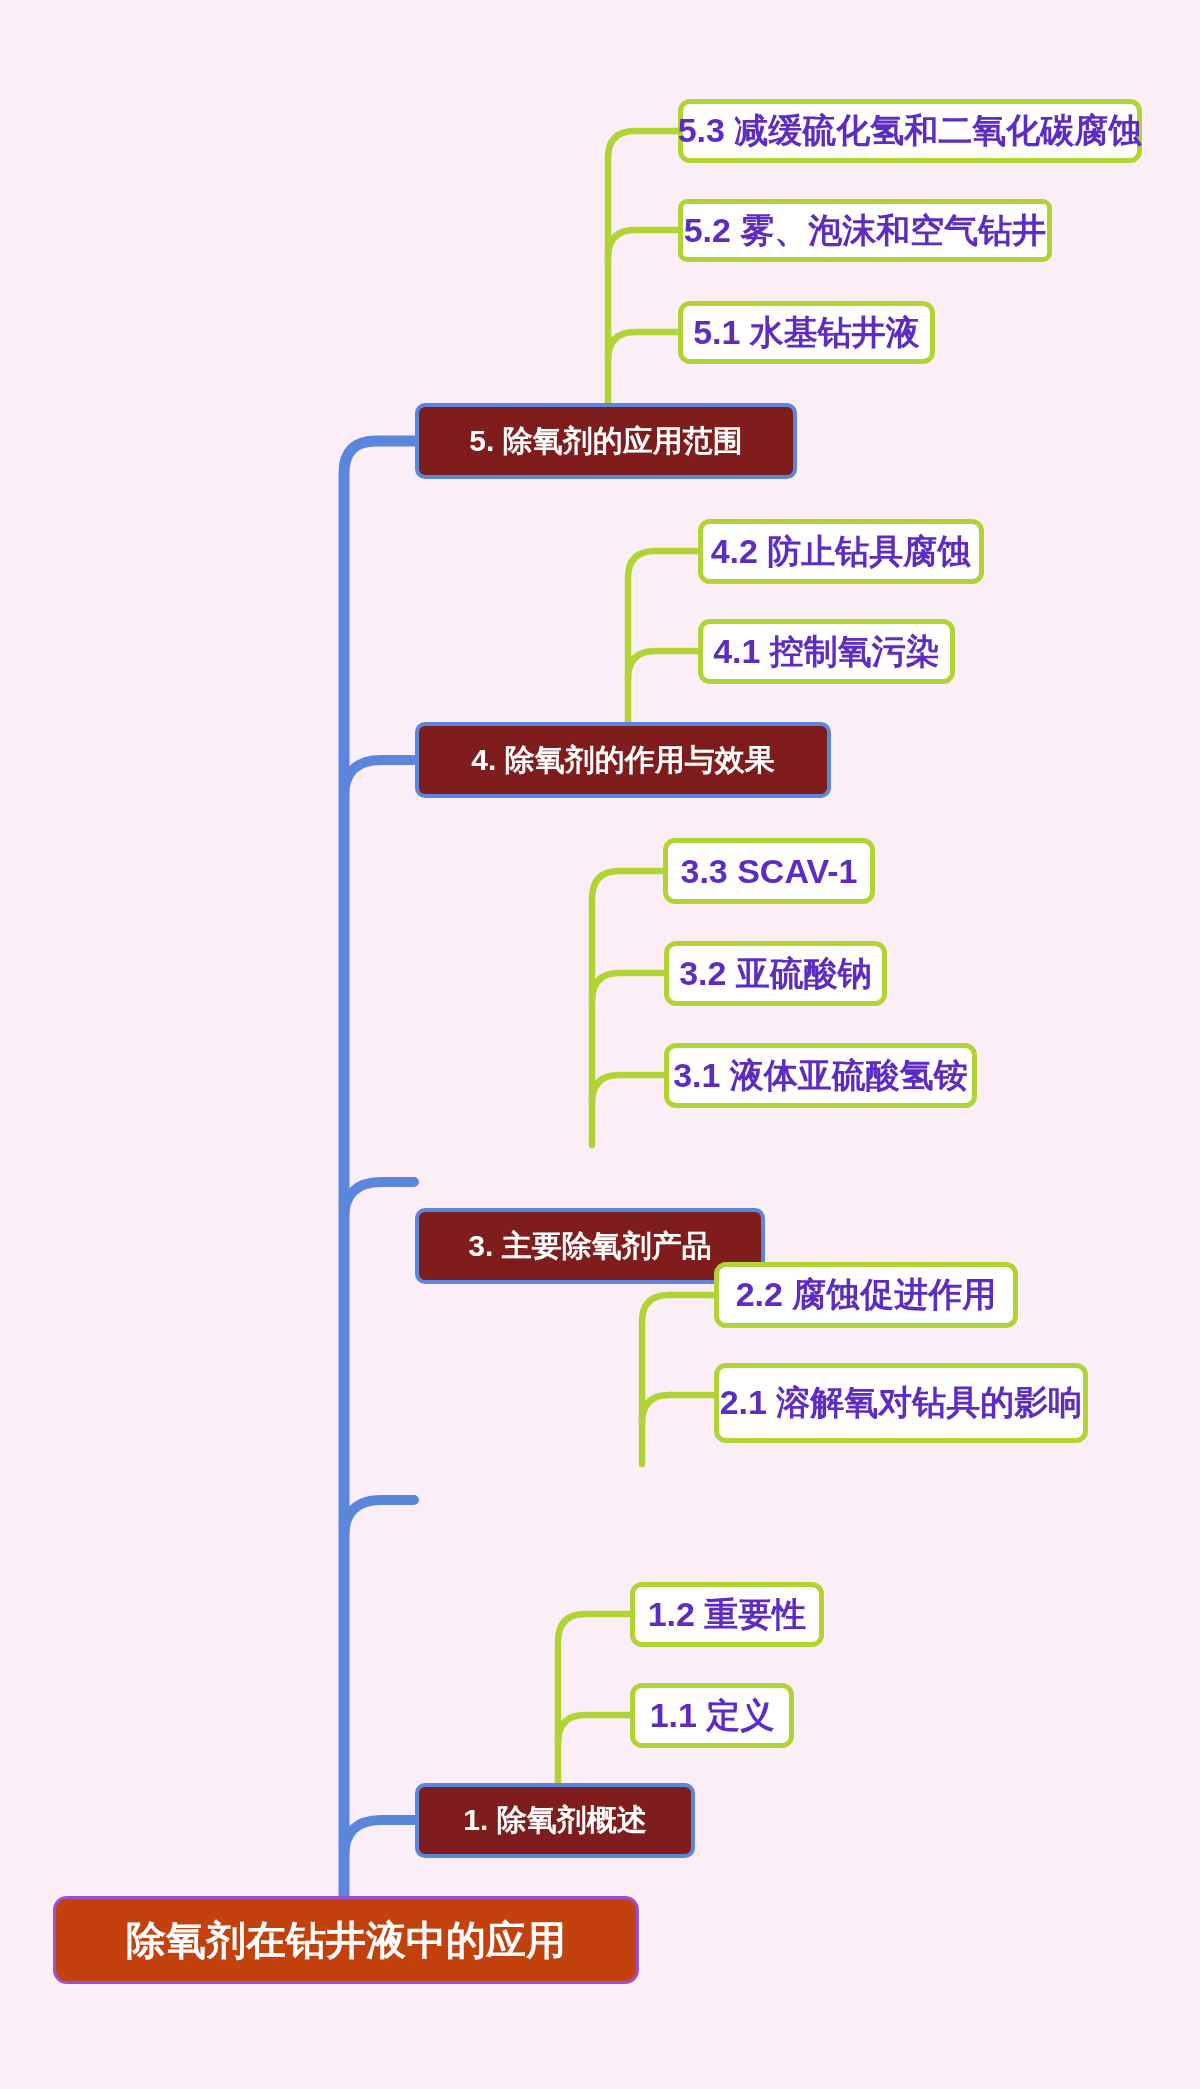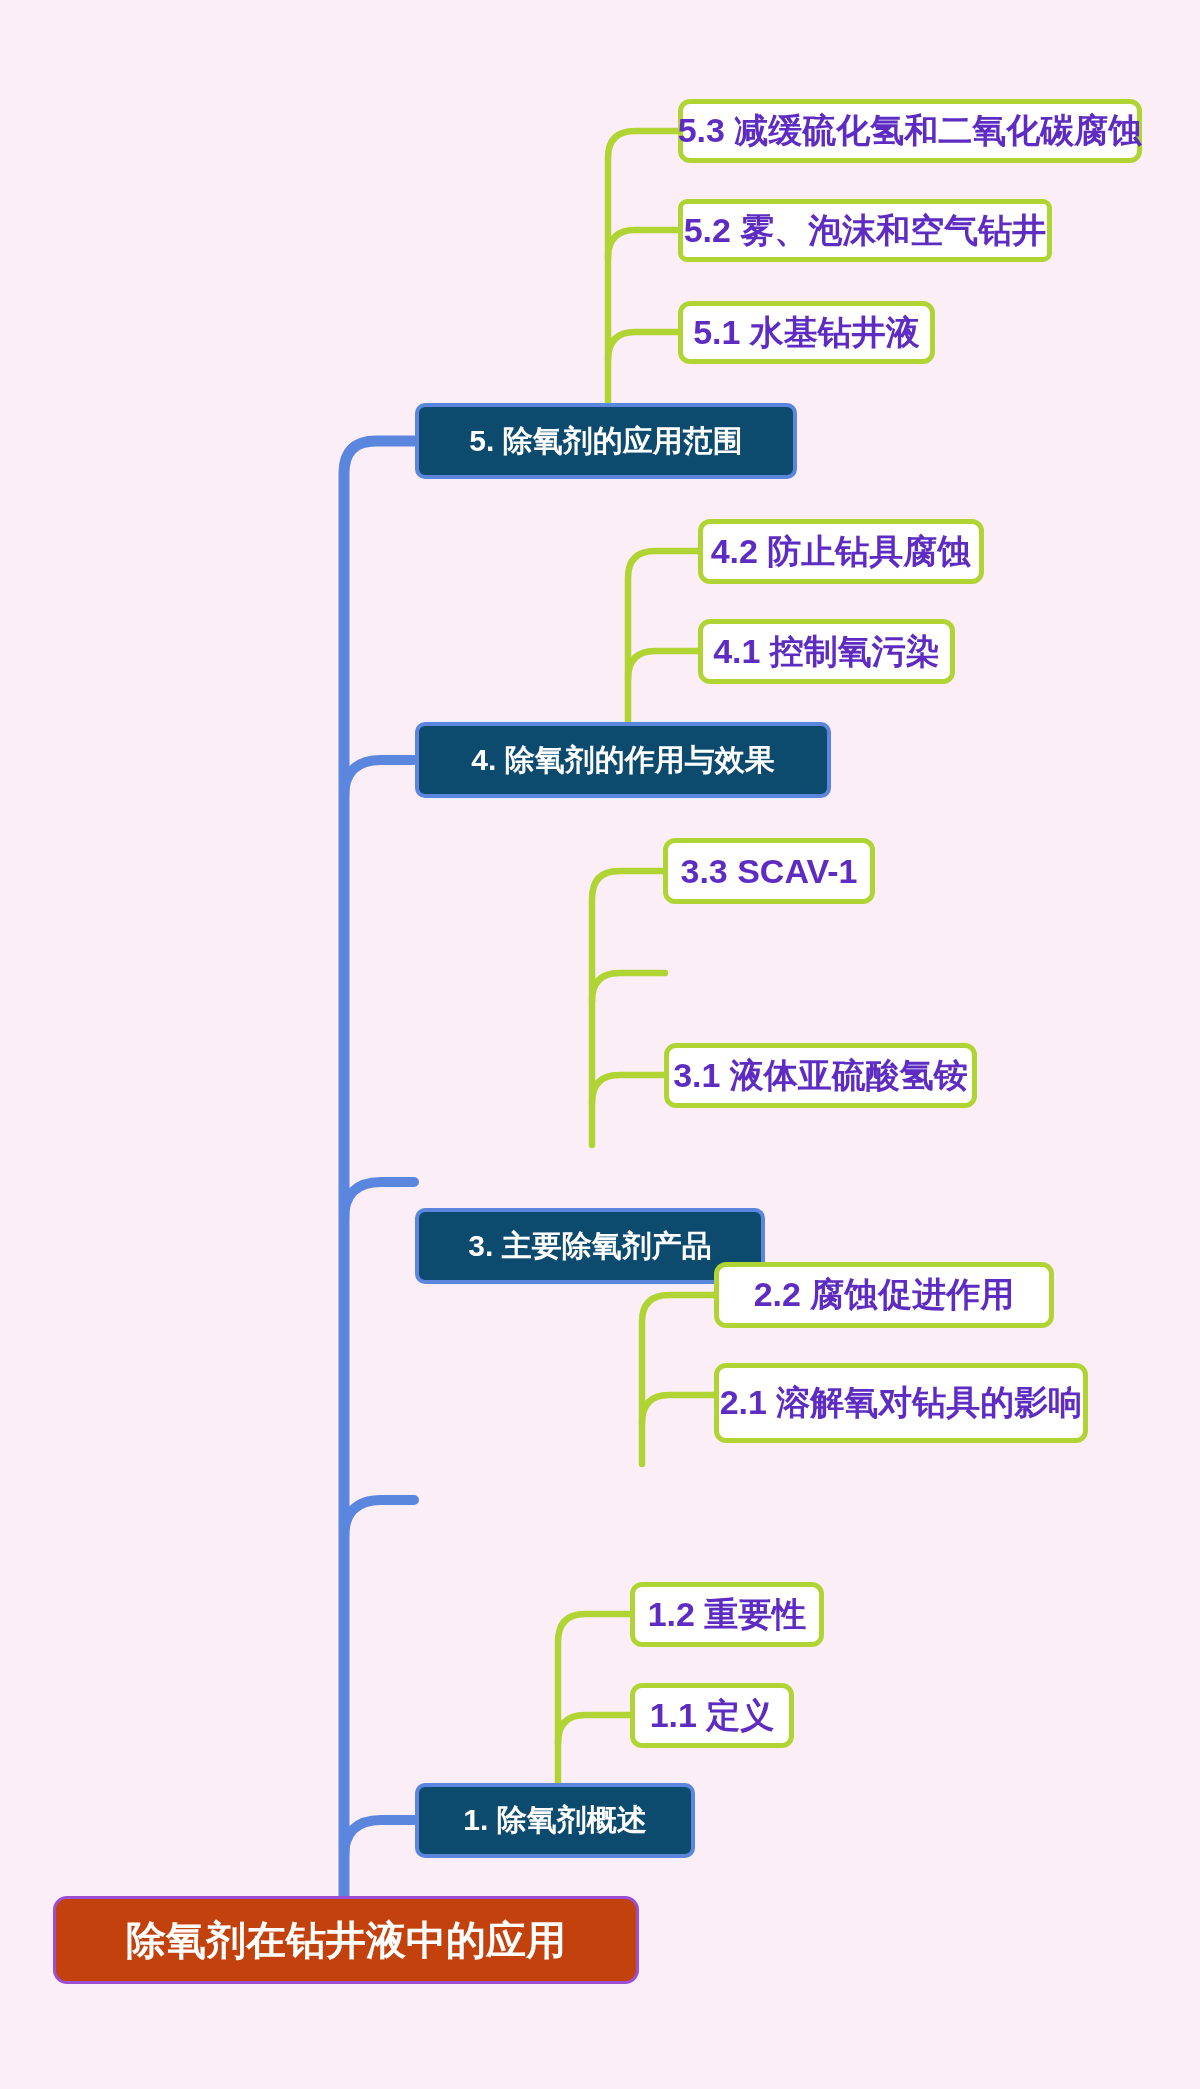--- a/index.html
+++ b/index.html
@@ -18,21 +18,21 @@
     position:absolute;
     display:flex;
     align-items:center;
     justify-content:center;
     box-sizing:border-box;
     z-index:2;
     white-space:nowrap;
     cursor:default;
   }
   .topic {
-    background:#0c4a6e;
+    background:#7f1d1d;
     border:4px solid #5b86de;
     border-radius:10px;
     color:#ffffff;
     font-size:30px;
     font-weight:700;
   }
   .child {
     background:#ffffff;
     border:5px solid #b1d435;
     border-radius:12px;
@@ -85,23 +85,24 @@
 
   <div class="node topic" style="left:415px; top:1783px; width:280px; height:75px;">1. 除氧剂概述</div>
   <div class="node topic" style="left:415px; top:1208px; width:350px; height:76px;">3. 主要除氧剂产品</div>
   <div class="node topic" style="left:415px; top:722px; width:416px; height:76px;">4. 除氧剂的作用与效果</div>
   <div class="node topic" style="left:415px; top:403px; width:382px; height:76px;">5. 除氧剂的应用范围</div>
 
   <div class="node child" style="left:630px; top:1683px; width:164px; height:65px;">1.1 定义</div>
   <div class="node child" style="left:630px; top:1582px; width:194px; height:65px;">1.2 重要性</div>
 
   <div class="node child" style="left:714px; top:1363px; width:374px; height:80px;">2.1 溶解氧对钻具的影响</div>
-  <div class="node child" style="left:714px; top:1262px; width:340px; height:66px;">2.2 腐蚀促进作用</div>
+  <div class="node child" style="left:714px; top:1262px; width:304px; height:66px;">2.2 腐蚀促进作用</div>
 
   <div class="node child" style="left:664px; top:1043px; width:313px; height:65px;">3.1 液体亚硫酸氢铵</div>
+  <div class="node child" style="left:664px; top:941px; width:223px; height:65px;">3.2 亚硫酸钠</div>
   <div class="node child" style="left:663px; top:838px; width:212px; height:66px;">3.3 SCAV-1</div>
 
   <div class="node child" style="left:698px; top:619px; width:257px; height:65px;">4.1 控制氧污染</div>
   <div class="node child" style="left:698px; top:519px; width:286px; height:65px;">4.2 防止钻具腐蚀</div>
 
   <div class="node child" style="left:678px; top:301px; width:257px; height:63px;">5.1 水基钻井液</div>
   <div class="node child" style="left:678px; top:199px; width:374px; height:63px;border-radius:9px;">5.2 雾、泡沫和空气钻井</div>
   <div class="node child" style="left:678px; top:99px; width:464px; height:64px;">5.3 减缓硫化氢和二氧化碳腐蚀</div>
 
 </div>

